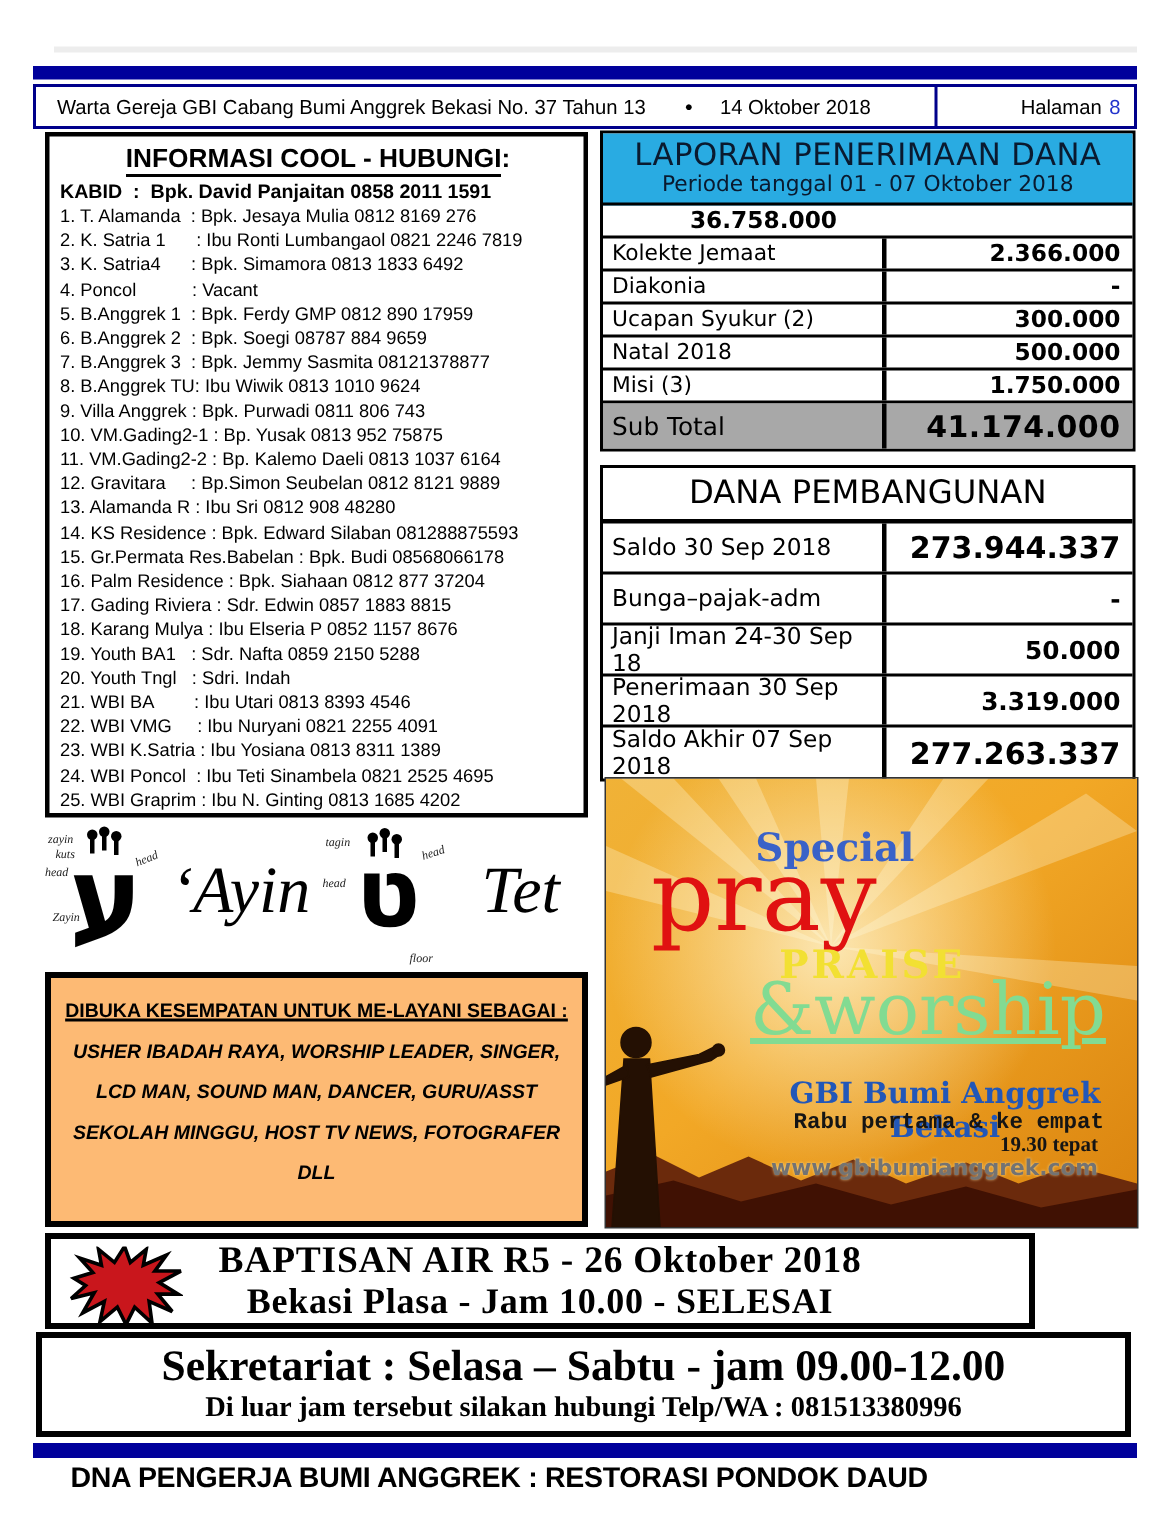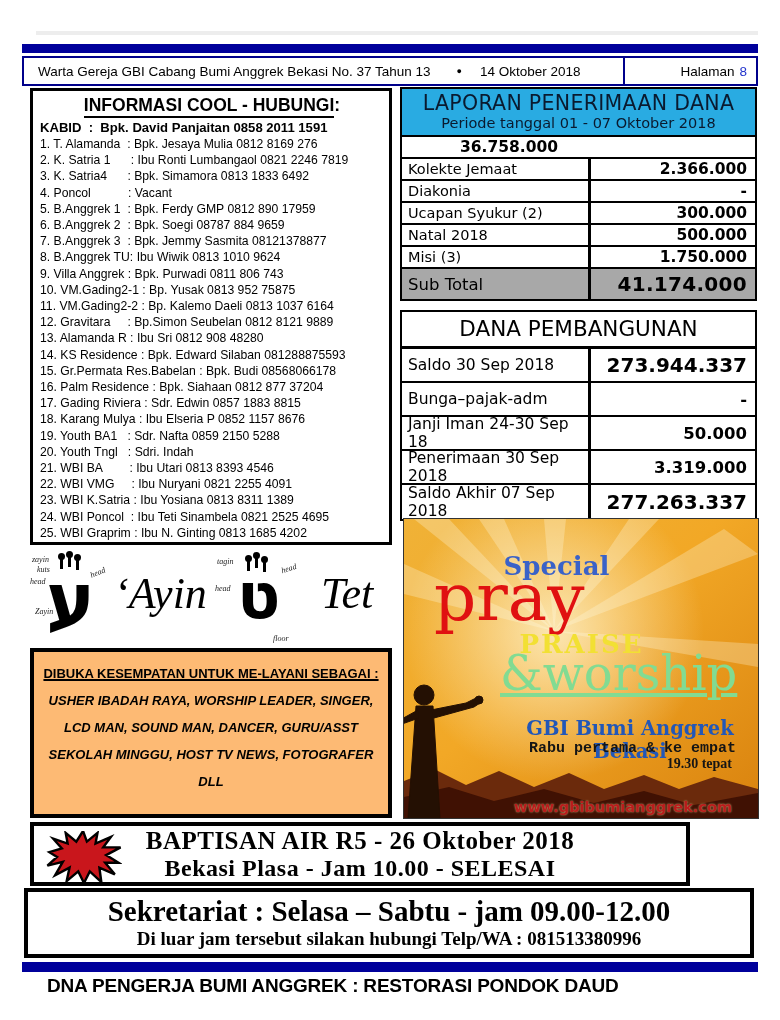--- a/index.html
+++ b/index.html
@@ -77,22 +77,22 @@
           font-size:66px;line-height:1;color:#e01111;}
   .p-praise{top:110px;left:30px;width:295px;text-align:center;font-family:"DejaVu Serif",serif;
             font-weight:bold;font-size:26px;letter-spacing:2px;color:#f2e033;}
   .p-worship{top:130px;left:96px;font-family:"DejaVu Serif",serif;font-size:48px;line-height:1;color:#82db92;text-decoration:underline;}
   .p-gbi{top:198px;left:110px;width:232px;text-align:center;font-family:"DejaVu Serif",serif;
          font-weight:bold;font-size:19.5px;color:#2257b8;}
   .p-rabu{top:221px;right:22px;text-align:right;font-family:Liberation Mono, monospace;
           font-weight:bold;font-size:15px;color:#151515;}
   .p-1930{top:237px;right:26px;text-align:right;font-family:"Liberation Serif",serif;
           font-weight:bold;font-size:14px;color:#151515;}
-  .p-www{top:280px;right:26px;font-family:"DejaVu Sans",sans-serif;font-weight:bold;
-         font-size:14.5px;color:#b91c1c;text-shadow:0 0 2px rgba(255,230,160,.8);}
+  .p-www{top:252px;right:26px;font-family:"DejaVu Sans",sans-serif;font-weight:bold;
+         font-size:14.5px;color:#737373;text-shadow:0 0 2px rgba(255,230,160,.8);}
 
   
   .baptisan{position:absolute;left:30px;top:822px;width:660px;height:64px;border:4px solid #000;
             box-sizing:border-box;display:flex;flex-direction:column;align-items:center;justify-content:center;
             font-family:"Liberation Serif",serif;font-weight:bold;background:#fff;}
   .bap1{font-size:25px;line-height:28px;letter-spacing:.5px;}
   .bap2{font-size:24px;line-height:26px;letter-spacing:.5px;}
   .starburst{position:absolute;left:12px;top:5px;width:76px;height:52px;}
   .sekretariat{position:absolute;left:24px;top:888px;width:730px;height:70px;border:4px solid #000;
                box-sizing:border-box;text-align:center;font-family:"Liberation Serif",serif;

